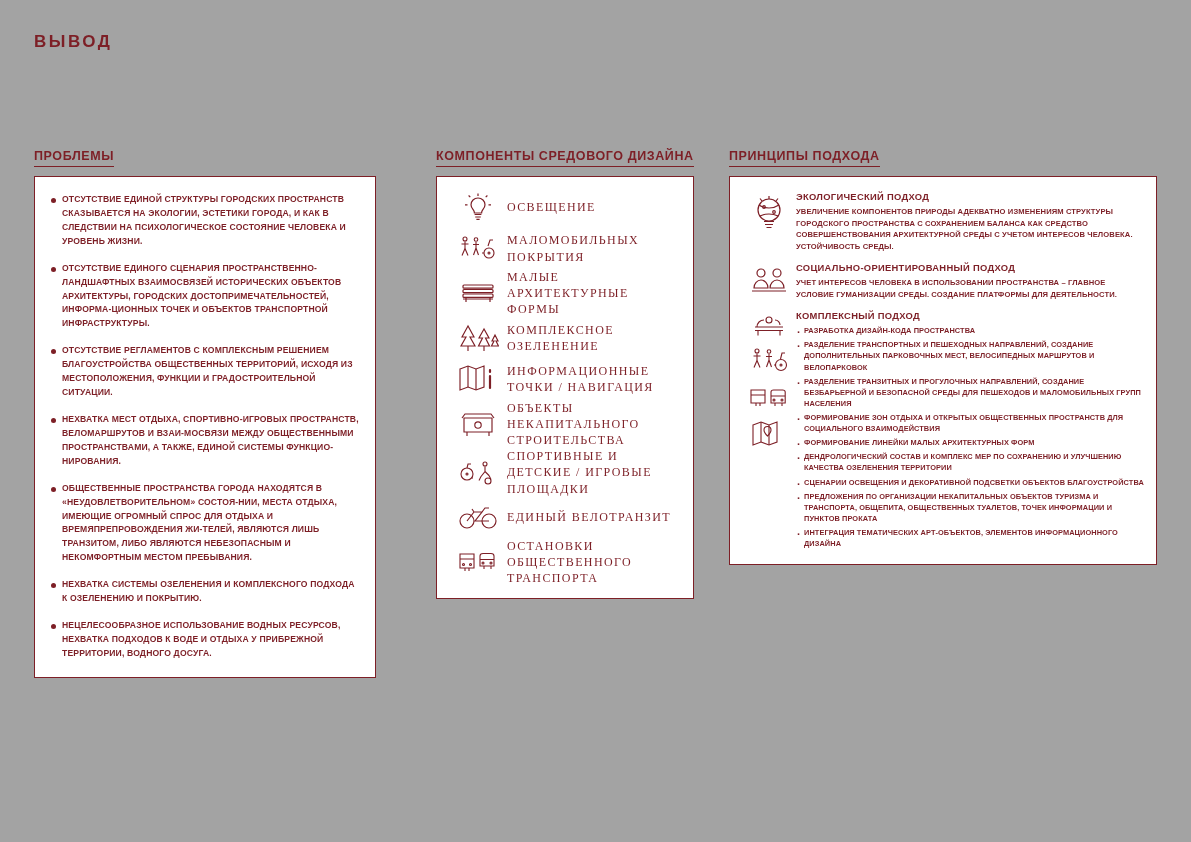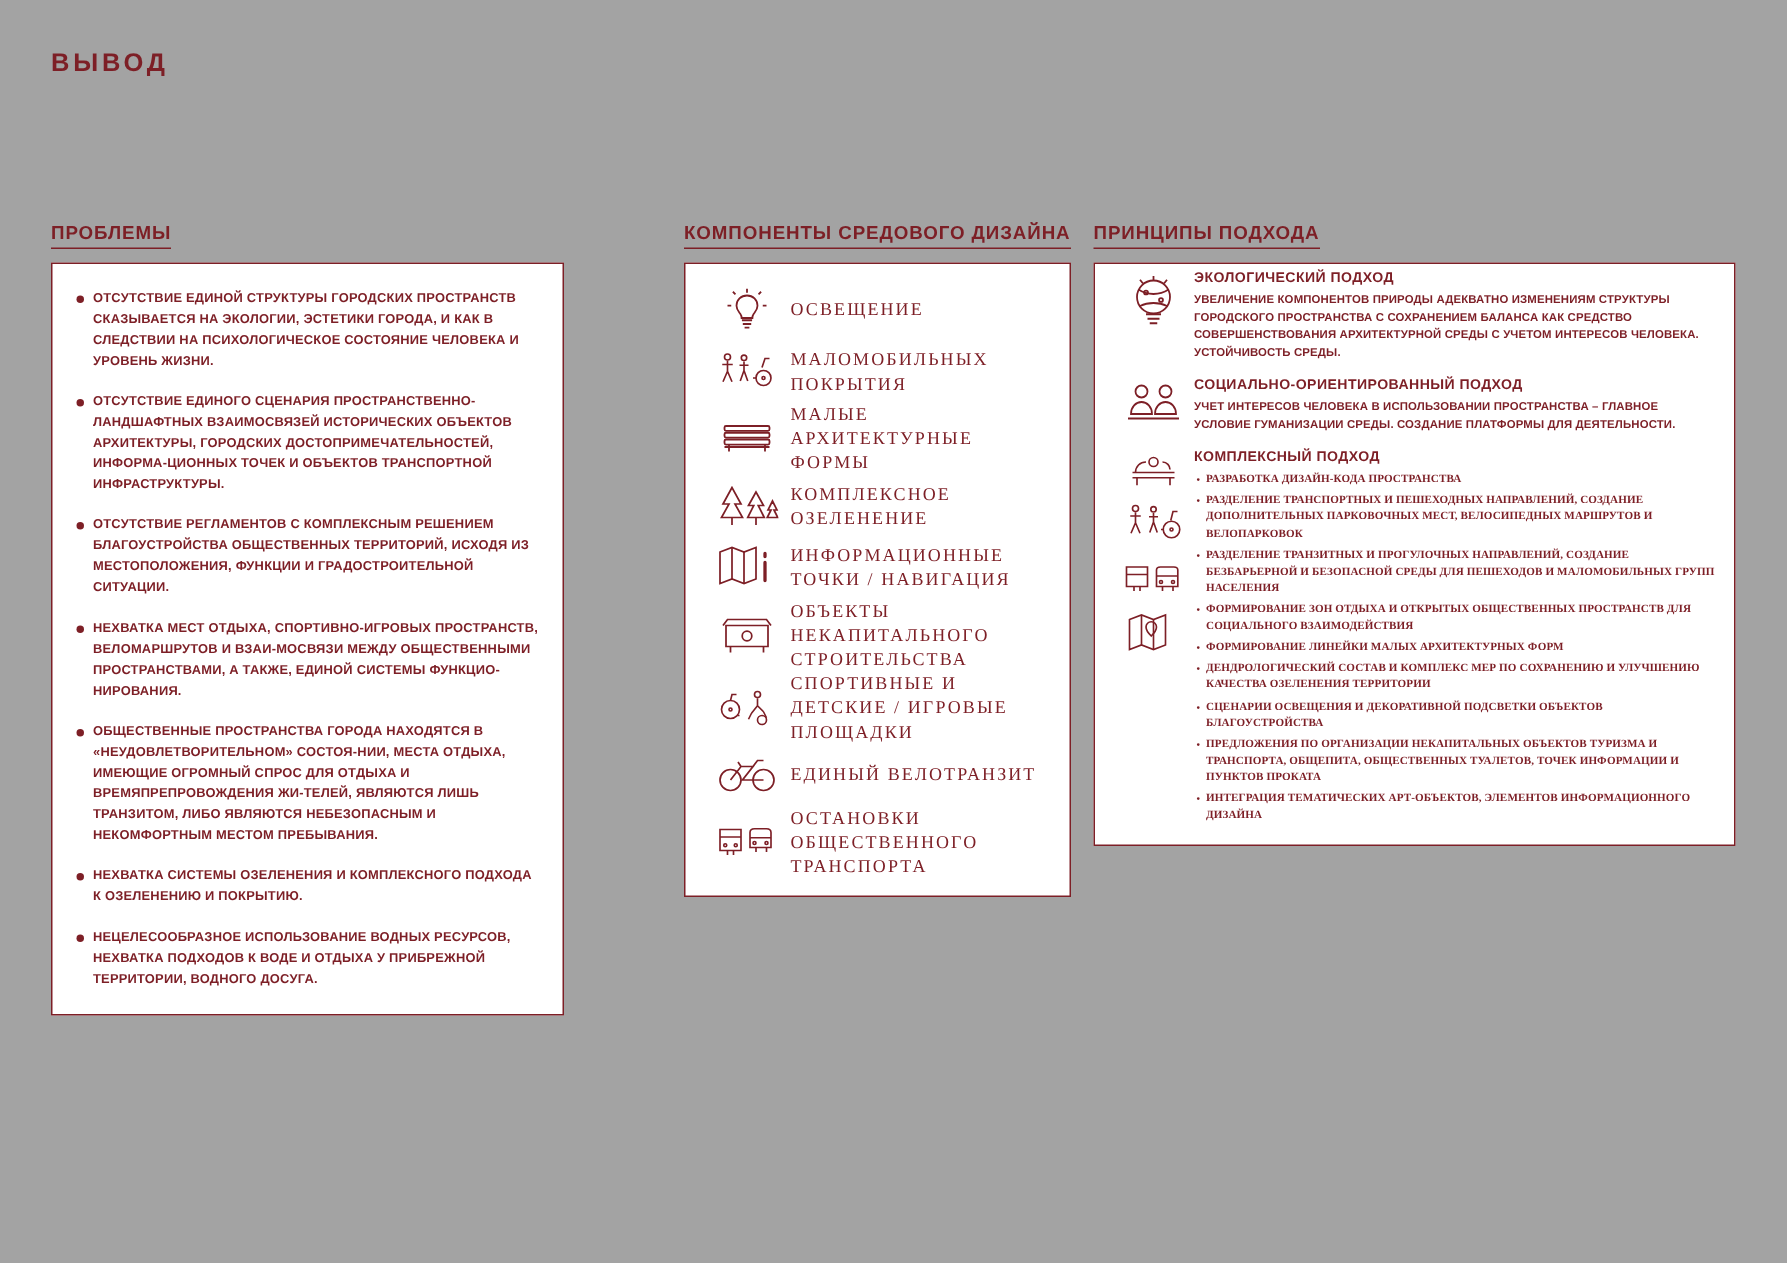--- a/index.html
+++ b/index.html
@@ -62,21 +62,21 @@
   .prob-text {
     font-size: 8.6px;
     line-height: 1.62;
     letter-spacing: 0.15px;
     color: #7d1f26;
     font-weight: bold;
     font-family: "Liberation Sans", sans-serif;
   }
 
   
-  #col-components { left: 456px; top: 146px; width: 258px; }
+  #col-components { left: 436px; top: 146px; width: 258px; }
   #components-box { padding: 10px 12px 12px 12px; width: 258px; }
   .comp-row {
     display: flex;
     align-items: center;
     min-height: 41px;
     color: #7d1f26;
   }
   .comp-icon {
     flex: 0 0 58px;
     height: 38px;
@@ -87,21 +87,21 @@
   .comp-label {
     font-size: 12px;
     letter-spacing: 1.4px;
     line-height: 1.35;
     color: #7d1f26;
     font-family: Liberation Serif, serif;
   }
 
   
   #col-principles { left: 729px; top: 146px; width: 428px; }
-  #principles-box { padding: 3px 12px 12px 12px; width: 428px; }
+  #principles-box { padding: 14px 12px 12px 12px; width: 428px; }
   .princ-block { display: flex; align-items: flex-start; margin-bottom: 10px; }
   .princ-icon {
     flex: 0 0 54px;
     display: flex;
     justify-content: center;
     padding-top: 2px;
   }
   .princ-body { flex: 1 1 auto; }
   .princ-title {
     font-size: 9.4px;
@@ -111,21 +111,21 @@
     margin-bottom: 4px;
     font-family: "Liberation Sans", sans-serif;
   }
   .princ-para {
     font-size: 7.6px;
     line-height: 1.52;
     color: #7d1f26;
     letter-spacing: 0.1px;
     font-weight: bold;
   }
-  .princ-list { margin: 0; padding: 0; list-style: none; font-family: Liberation Serif, serif; }
+  .princ-list { margin: 0; padding: 0; list-style: none; }
   .princ-list li {
     position: relative;
     font-size: 7.4px;
     line-height: 1.5;
     color: #7d1f26;
     padding-left: 8px;
     margin-bottom: 3px;
     font-weight: bold;
     letter-spacing: 0.08px;
   }

